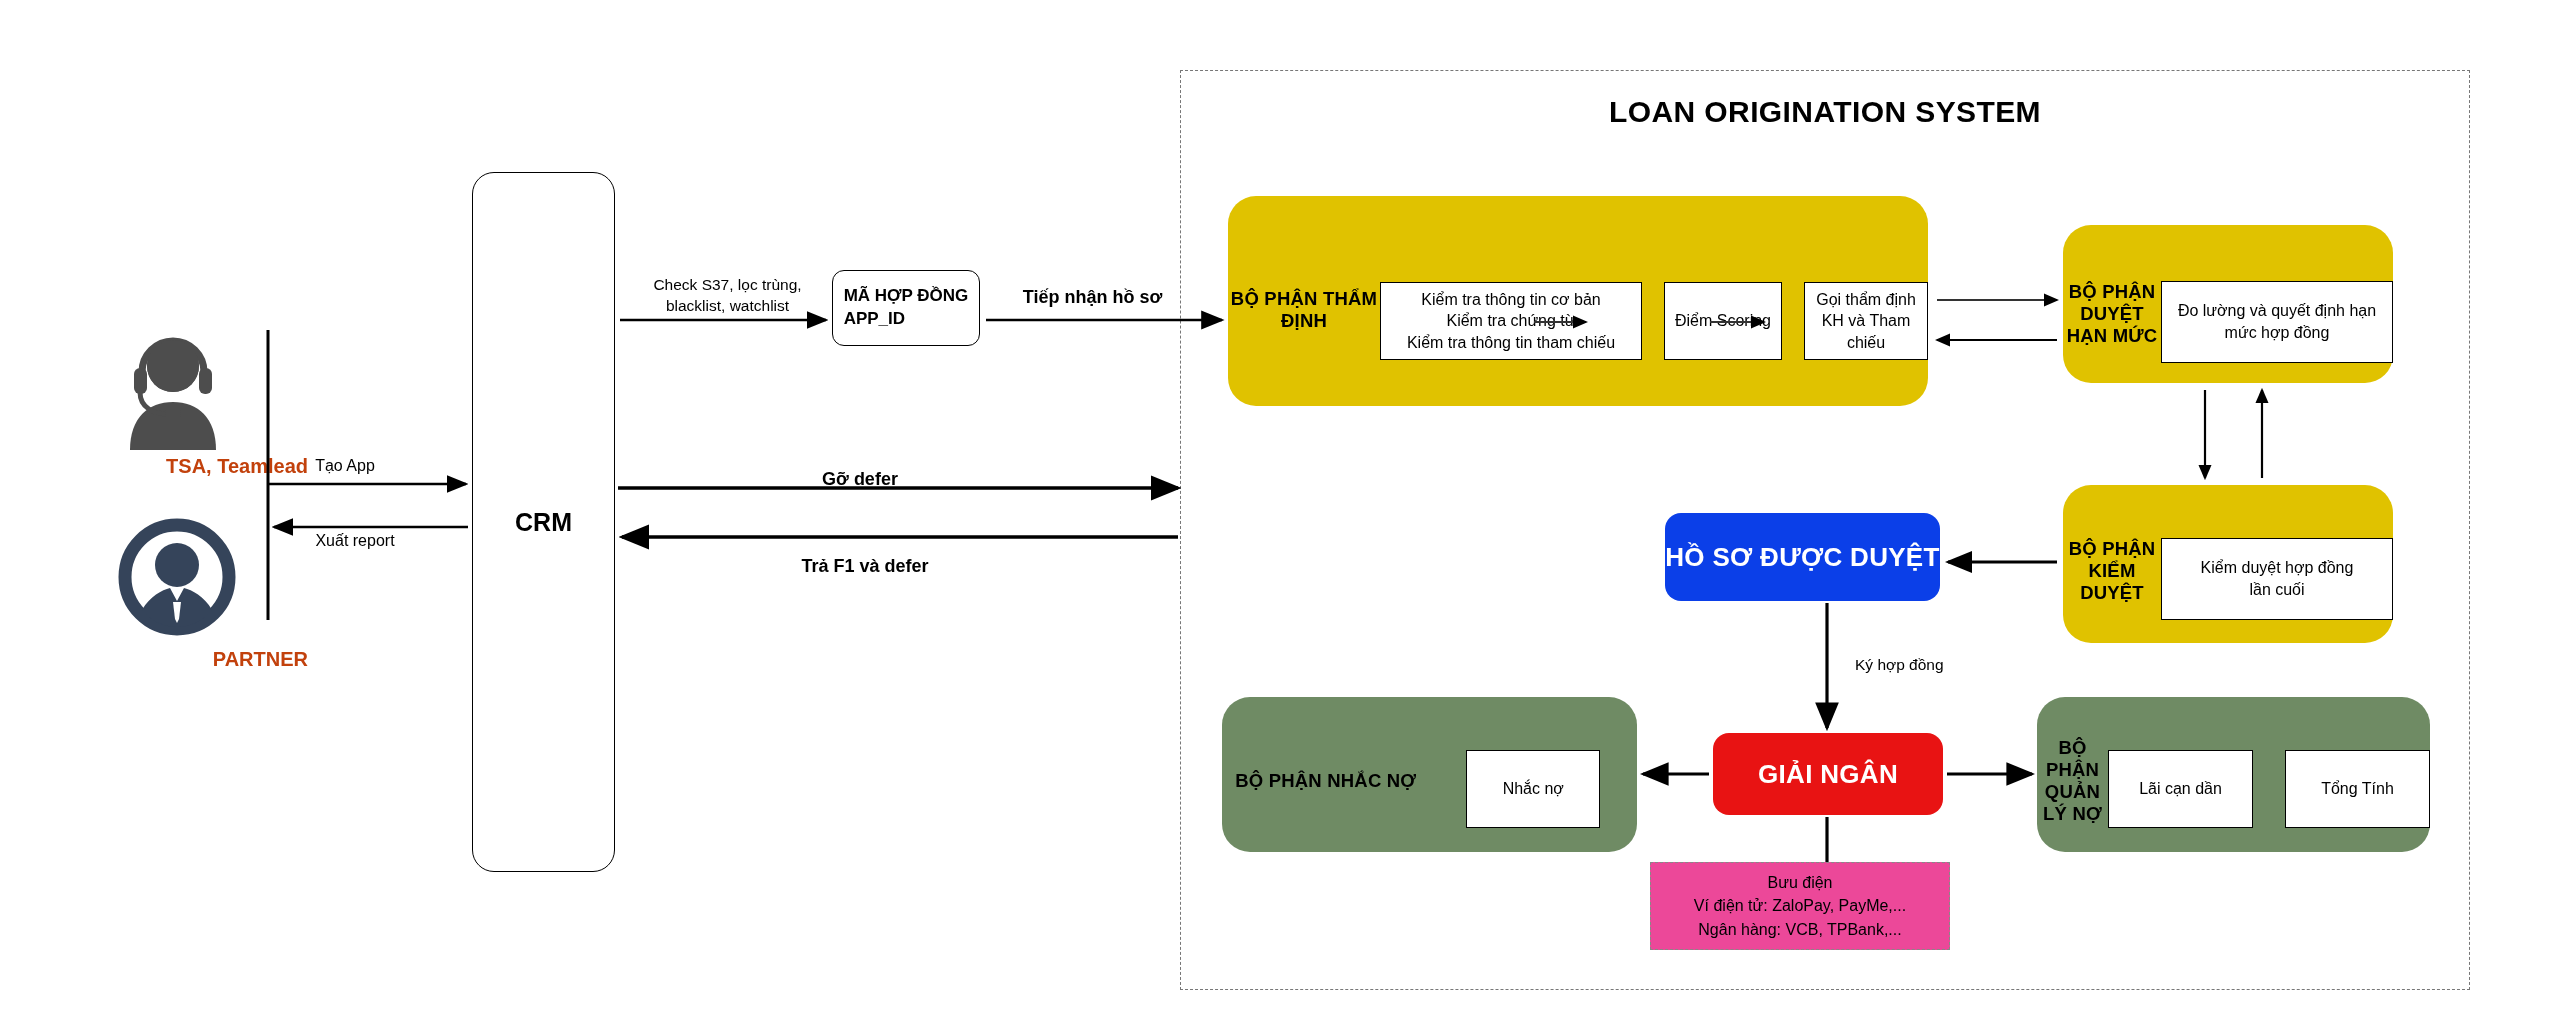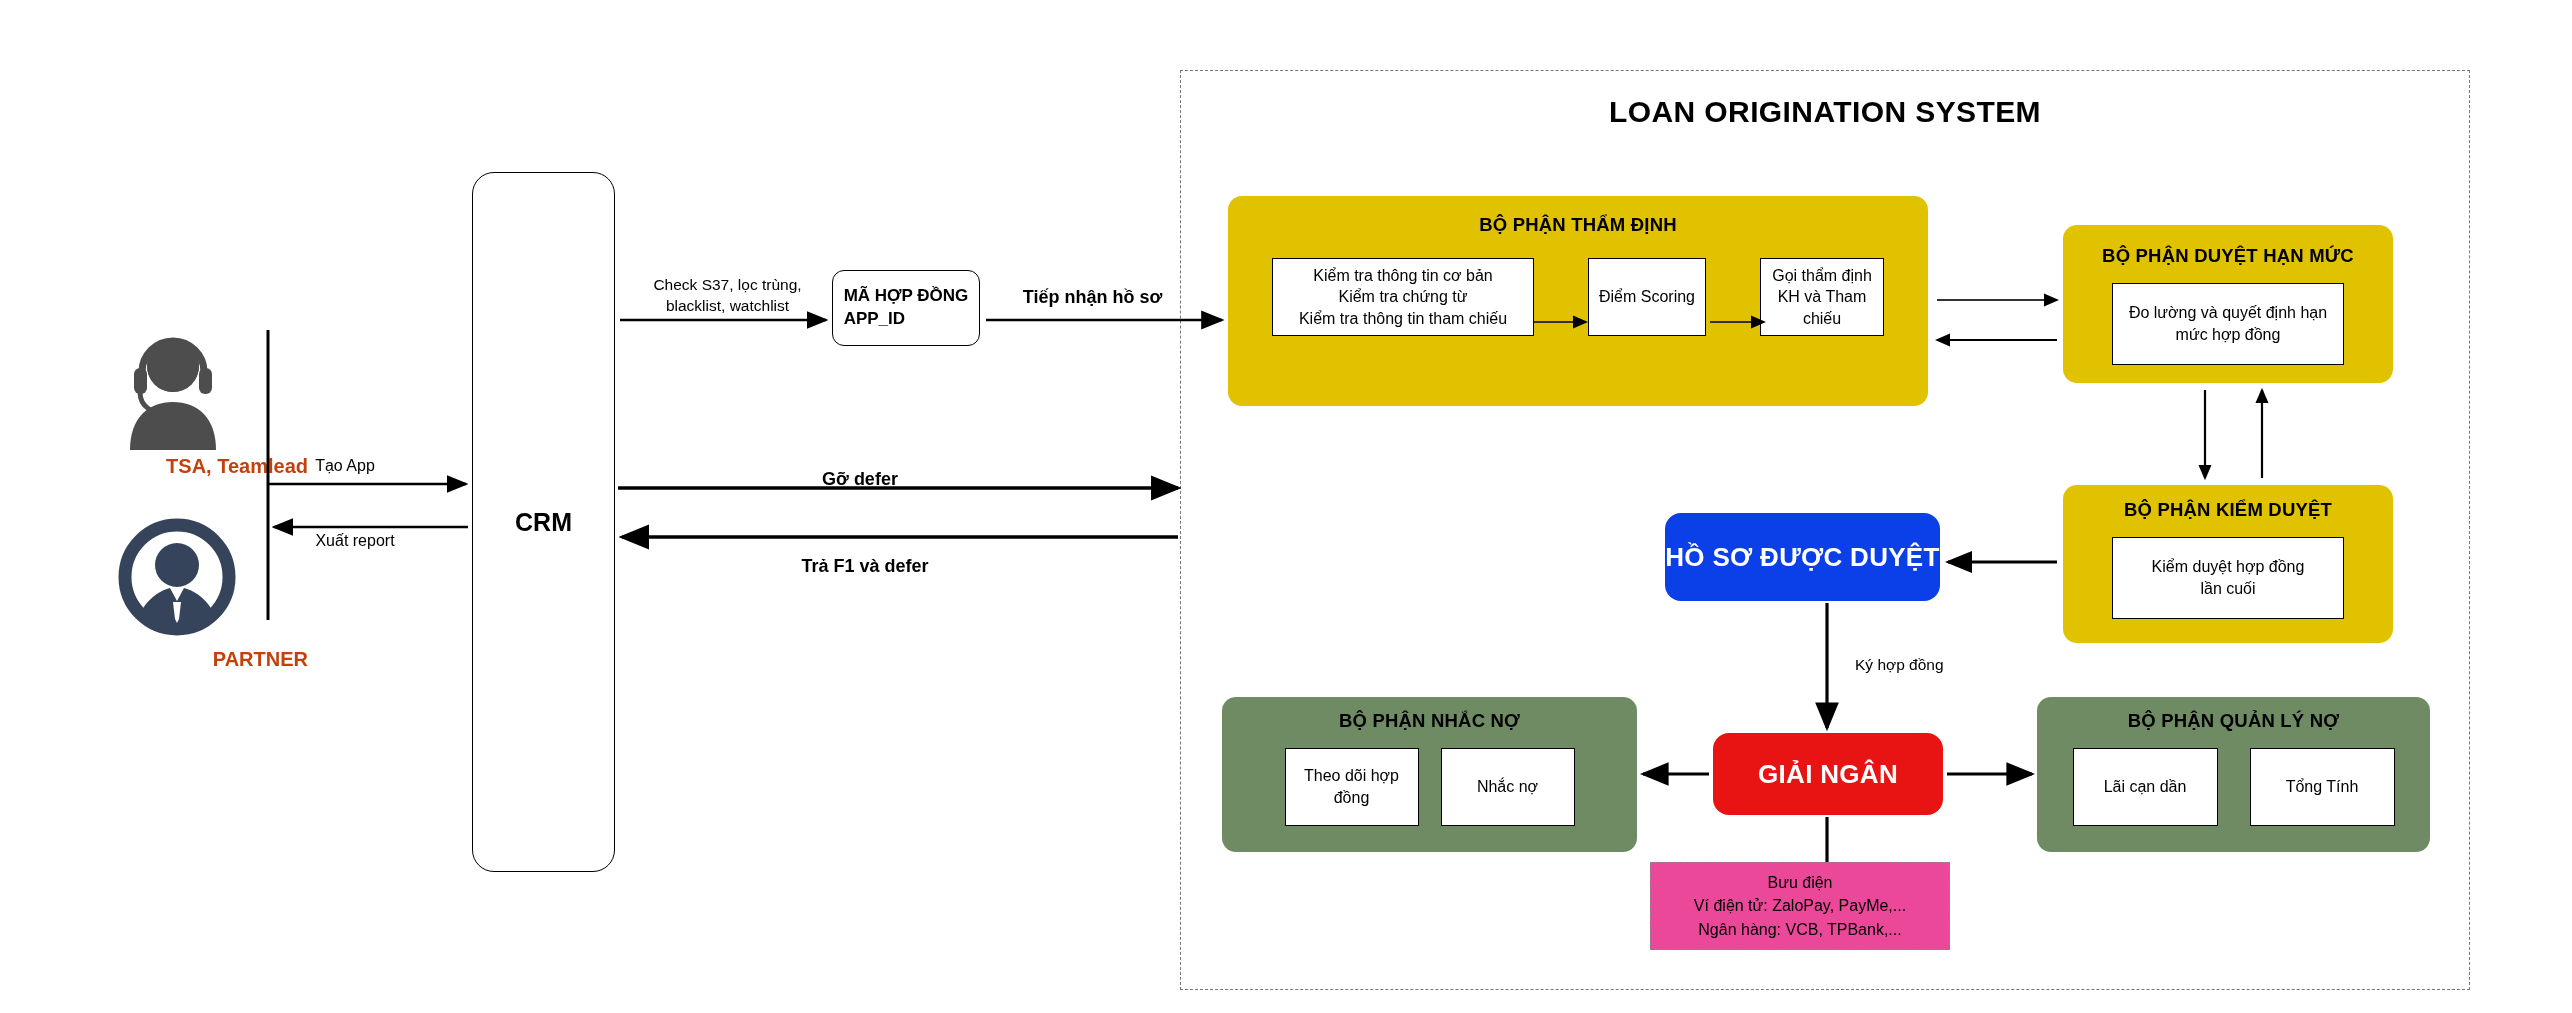--- a/index.html
+++ b/index.html
@@ -21,22 +21,22 @@
   }
   .los-title{
     left:1180px;top:95px;width:1290px;
     text-align:center;
     font-size:30px;font-weight:bold;color:#000;
     letter-spacing:.4px;
   }
 
   
   .dept{
-    border-radius:14px;
-    display:flex;flex-direction:column;align-items:center;
+    border-radius:28px;
+    display:flex;align-items:center;
   }
   .dept.yellow{background:#E0C200;}
   .dept.green{background:#6F8B64;}
   .dept-title{
     font-size:18.5px;font-weight:bold;color:#000;
     text-align:center;width:100%;
     letter-spacing:.2px;
   }
   .sub-row{display:flex;align-items:stretch;justify-content:center;width:100%;}
   .subbox{
@@ -129,21 +129,21 @@
 
   <div class="abs plain-box" style="left:832px;top:270px;width:148px;height:76px;">
     <div>
       <div>MÃ HỢP ĐỒNG</div>
       <div>APP_ID</div>
     </div>
   </div>
 
   <div class="abs dept yellow" style="left:1228px;top:196px;width:700px;height:210px;padding-top:18px;">
     <div class="dept-title">BỘ PHẬN THẨM ĐỊNH</div>
-    <div class="sub-row" style="margin-top:22px;gap:54px;">
+    <div class="sub-row" style="margin-top:22px;gap:22px;">
       <div class="subbox" style="width:262px;height:78px;flex-direction:column;">
         <div>Kiểm tra thông tin cơ bản</div>
         <div>Kiểm tra chứng từ</div>
         <div>Kiểm tra thông tin tham chiếu</div>
       </div>
       <div class="subbox" style="width:118px;height:78px;">
         <div>Điểm Scoring</div>
       </div>
       <div class="subbox" style="width:124px;height:78px;flex-direction:column;">
         <div>Gọi thẩm định</div>
@@ -173,24 +173,20 @@
     </div>
   </div>
 
   <div class="abs status-box status-blue" style="left:1665px;top:513px;width:275px;height:88px;">
     <span>HỒ SƠ ĐƯỢC DUYỆT</span>
   </div>
 
   <div class="abs dept green" style="left:1222px;top:697px;width:415px;height:155px;padding-top:13px;">
     <div class="dept-title">BỘ PHẬN NHẮC NỢ</div>
     <div class="sub-row" style="margin-top:16px;gap:22px;">
-      <div class="subbox" style="width:134px;height:78px;flex-direction:column;">
-        <div>Theo dõi hợp</div>
-        <div>đồng</div>
-      </div>
       <div class="subbox" style="width:134px;height:78px;">
         <div>Nhắc nợ</div>
       </div>
     </div>
   </div>
 
   <div class="abs status-box status-red" style="left:1713px;top:733px;width:230px;height:82px;">
     <span>GIẢI NGÂN</span>
   </div>
 

